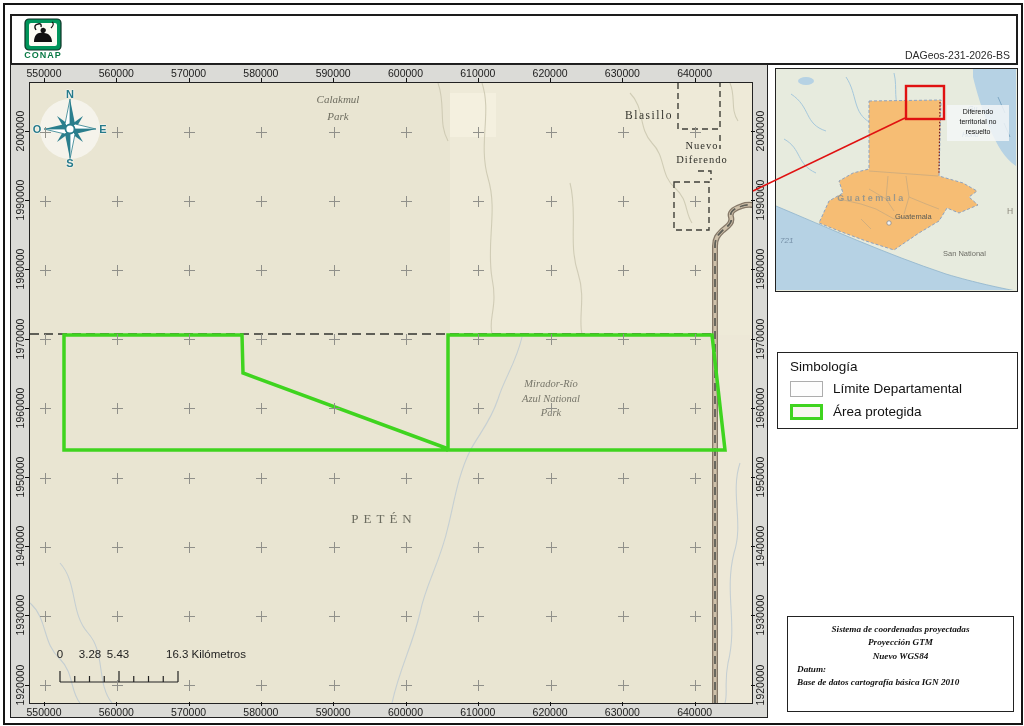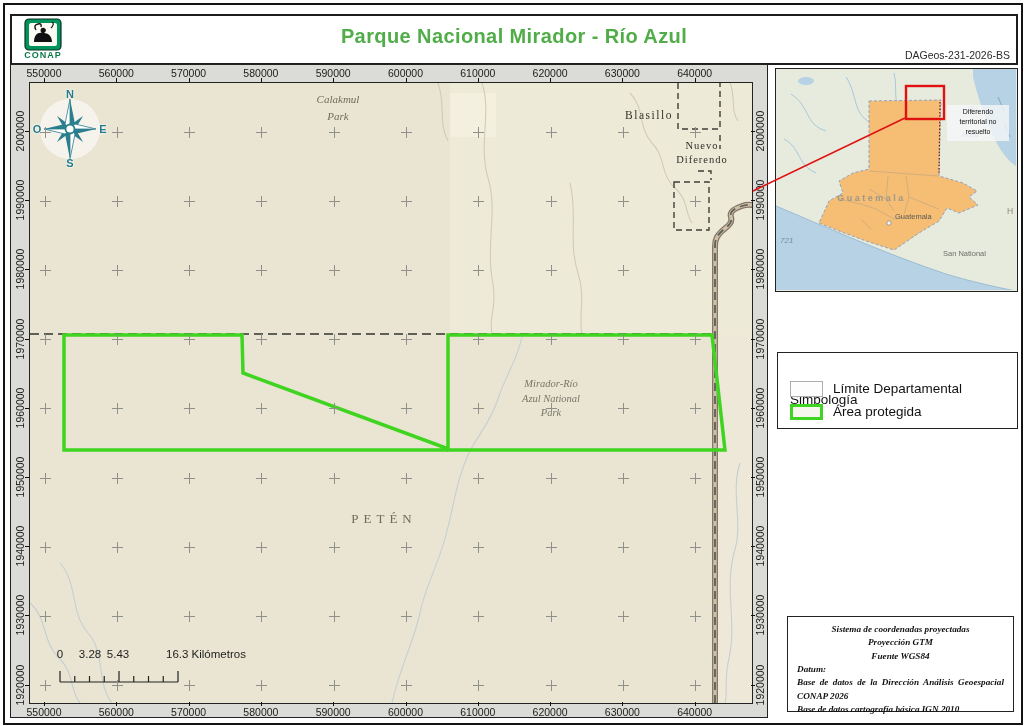--- a/index.html
+++ b/index.html
@@ -50,21 +50,21 @@
   #ins-city{left:119px;top:143px;font-size:7.5px;color:#5c5c55;}
   #ins-sansalv{left:167px;top:180px;font-size:7.5px;color:#6e6e66;}
   #ins-hond{left:231px;top:137px;font-size:8.5px;letter-spacing:2px;color:#8b887c;}
   #ins-721{left:4px;top:167px;font-size:8px;font-style:italic;color:#7690a8;}
   .ins-frag{font-size:7px;font-style:italic;color:#6f92b0;}
   #ins-note{left:171px;top:36px;width:62px;height:36px;background:rgba(244,247,248,.82);
             font-size:7px;line-height:1.4;color:#111;text-align:center;padding-top:2px;box-sizing:border-box;}
 
   
   #legend-box{left:777px;top:352px;width:241px;height:77px;border:1.5px solid #222;background:#fff;box-sizing:border-box;}
-  #legend-title{left:12px;top:6px;font-size:13.5px;color:#111;margin-top:33px;}
+  #legend-title{left:12px;top:6px;font-size:13.5px;color:#111;}
   .leg-item-label{position:absolute;font-size:13.5px;color:#111;}
   .leg-swatch{position:absolute;left:12px;width:33px;height:16px;box-sizing:border-box;}
   #leg-swatch-limite{top:28px;background:#fdfdfd;border:1px solid #adadad;}
   #leg-swatch-area{top:51px;background:#f7f6ee;border:3px solid #3fd41f;}
 
   
   #credits-box{left:787px;top:616px;width:227px;height:96px;border:1.5px solid #222;background:#fff;
                box-sizing:border-box;padding:6px 9px 0 9px;
                font-family:"Liberation Serif","DejaVu Serif",serif;font-style:italic;font-weight:bold;
                font-size:9.2px;line-height:1.45;color:#111;}
@@ -82,21 +82,20 @@
     <div class="abs" id="logo-wrap">
       <svg width="40" height="34" viewBox="0 0 40 34">
         <rect x="2" y="1" width="36" height="31" rx="4" fill="#00945a" stroke="#0d3326" stroke-width="1.2"></rect>
         <rect x="6" y="5" width="28" height="23" rx="2" fill="#fcfcf4"></rect>
         <path d="M11,24 c0,-7 4,-10 8,-9 c-3,-2 -1,-6 2,-5 c3,1 2,4 0,5 c5,0 8,4 8,9 Z" fill="#111"></path>
         <path d="M13,12 q-3,-5 2,-6 q4,-1 3,3" fill="none" stroke="#111" stroke-width="1.4"></path>
         <path d="M28,10 q4,-4 1,-6" fill="none" stroke="#111" stroke-width="1.2"></path>
       </svg>
       <div class="abs" id="logo-text">CONAP</div>
     </div>
-    <div class="abs" id="map-title">Parque Nacional Mirador - Río Azul</div>
     <div class="abs" id="doc-code">DAGeos-231-2026-BS</div>
   </div>
 
   <div class="abs" id="map-frame">
     <div class="abs" id="map-canvas">
 
       <svg class="abs" style="left:0;top:0" width="722" height="620" viewBox="0 0 722 620">
 
         <rect x="420" y="0" width="302" height="252" fill="#f3efde" opacity="0.5"></rect>
         <rect x="686" y="252" width="36" height="368" fill="#f0ebdb" opacity="0.55"></rect>
@@ -425,22 +424,21 @@
     <div class="abs" id="legend-title">Simbología</div>
     <div class="leg-swatch" id="leg-swatch-limite"></div>
     <div class="leg-item-label" style="left:55px;top:28px">Límite Departamental</div>
     <div class="leg-swatch" id="leg-swatch-area"></div>
     <div class="leg-item-label" style="left:55px;top:51px">Área protegida</div>
   </div>
 
   <div class="abs" id="credits-box">
     <div class="cred-c">Sistema de coordenadas proyectadas</div>
     <div class="cred-c">Proyección GTM</div>
-    <div class="cred-c">Fuente WGS84</div>
+    <div class="cred-c">Nuevo WGS84</div>
     <div>Datum:</div>
-    <div class="cred-j">Base de datos de la Dirección Análisis Geoespacial CONAP 2026</div>
     <div class="cred-j">Base de datos cartografía básica IGN 2010</div>
   </div>
 
   <svg class="abs" id="red-overlay">
     <line x1="905" y1="118" x2="753" y2="191" stroke="#e01111" stroke-width="1.6"></line>
   </svg>
 </div>
 
 </body></html>

